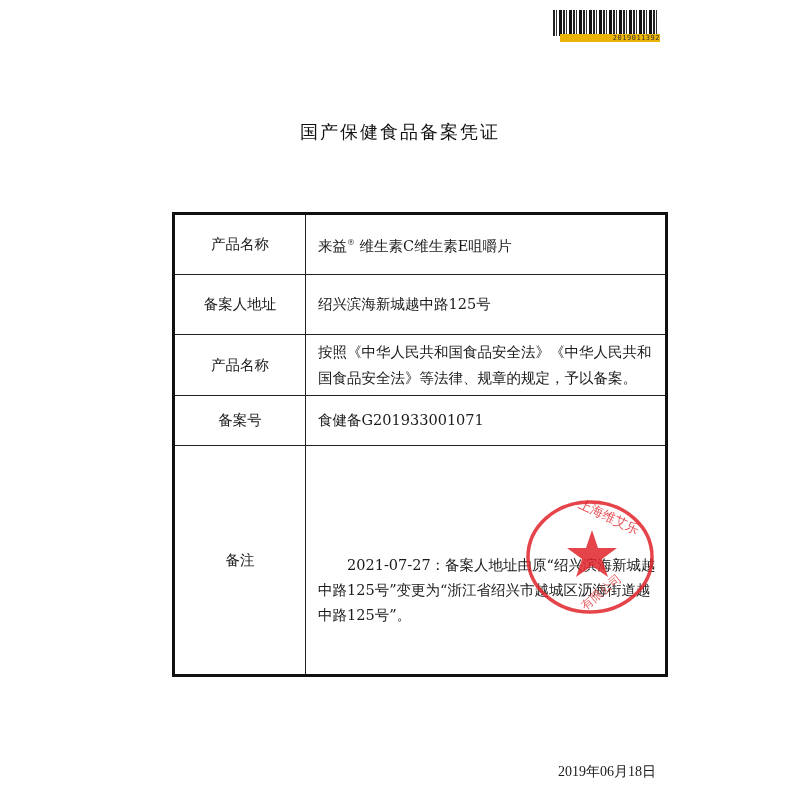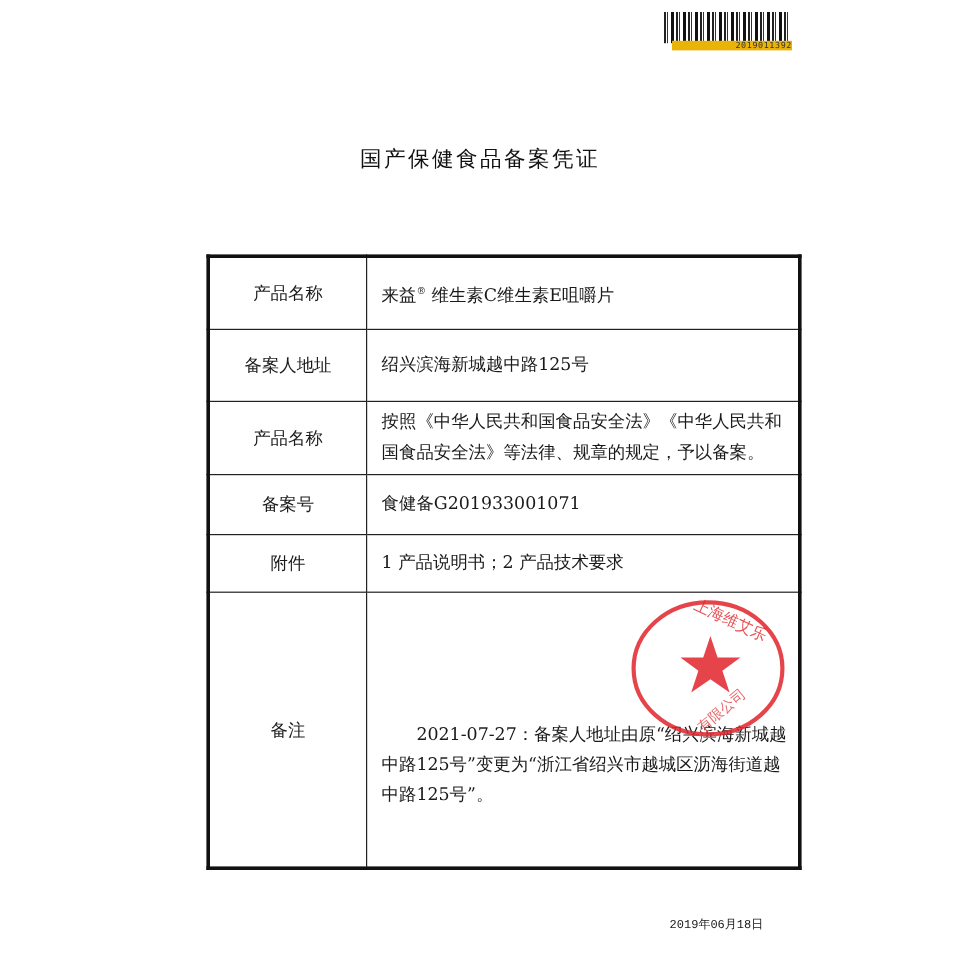--- a/index.html
+++ b/index.html
@@ -10,21 +10,21 @@
                  font-family: "DejaVu Sans Mono", monospace; font-size: 7px; color: #333; letter-spacing: 0.5px; background:#eab308; }
   .title { position: absolute; left: 0; width: 800px; top: 120px; text-align: center;
            font-family: "DejaVu Sans", sans-serif; font-size: 18px; letter-spacing: 2px; color: #111; }
   table.cert { position: absolute; left: 172px; top: 172px; width: 496px; border-collapse: collapse;
                border: 3px solid #111; margin-top: 40px; }
   table.cert td { border: 1.5px solid #222; padding: 0; vertical-align: middle; font-size: 14.5px; }
   td.label { width: 130px; text-align: center; font-family: "DejaVu Sans", sans-serif; font-size: 15px; }
   td.value { padding-left: 12px !important; padding-right: 6px !important; line-height: 25px; }
   .remark { text-indent: 2em; line-height: 22px; padding-right: 8px; }
   sup { font-size: 8px; }
-  .date { position: absolute; left: 558px; top: 763px; font-size: 10px; font-family: Liberation Mono, monospace; }
+  .date { position: absolute; left: 558px; top: 763px; font-size: 14px; font-family: Liberation Serif, serif; }
   .stamp { position: absolute; left: 512px; top: 495px; width: 150px; height: 120px; pointer-events: none; }
 </style>
 </head>
 <body>
 
 <div class="barcode-wrap">
   <div class="bars" style="height:26px;background:repeating-linear-gradient(90deg,#222 0 2px,#fff 2px 3px,#333 3px 4px,#fff 4px 6px,#111 6px 9px,#fff 9px 10px);"></div>
 </div>
 <div class="barcode-num">2019011392</div>
 
@@ -41,24 +41,20 @@
     <td class="value">绍兴滨海新城越中路125号</td>
   </tr>
   <tr style="height:61px">
     <td class="label">产品名称</td>
     <td class="value" style="line-height:26px">按照《中华人民共和国食品安全法》《中华人民共和国食品安全法》等法律、规章的规定，予以备案。</td>
   </tr>
   <tr style="height:50px">
     <td class="label">备案号</td>
     <td class="value">食健备G201933001071</td>
   </tr>
-  <tr style="height:48px">
-    <td class="label">附件</td>
-    <td class="value">1 产品说明书；2 产品技术要求</td>
-  </tr>
   <tr style="height:230px">
     <td class="label">备注</td>
     <td class="value remark" style="padding-top:60px">2021-07-27：备案人地址由原“绍兴滨海新城越中路125号”变更为“浙江省绍兴市越城区沥海街道越中路125号”。</td>
   </tr>
 </tbody>
   </table>
 
 <svg class="stamp" viewBox="0 0 150 120">
   <ellipse cx="78" cy="62" rx="62" ry="55" fill="none" stroke="#e0242a" stroke-width="3.5" opacity="0.85"></ellipse>
   <polygon points="80,35 86,53 105,53 90,64 96,82 80,71 64,82 70,64 55,53 74,53" fill="#e0242a" opacity="0.85"></polygon>

